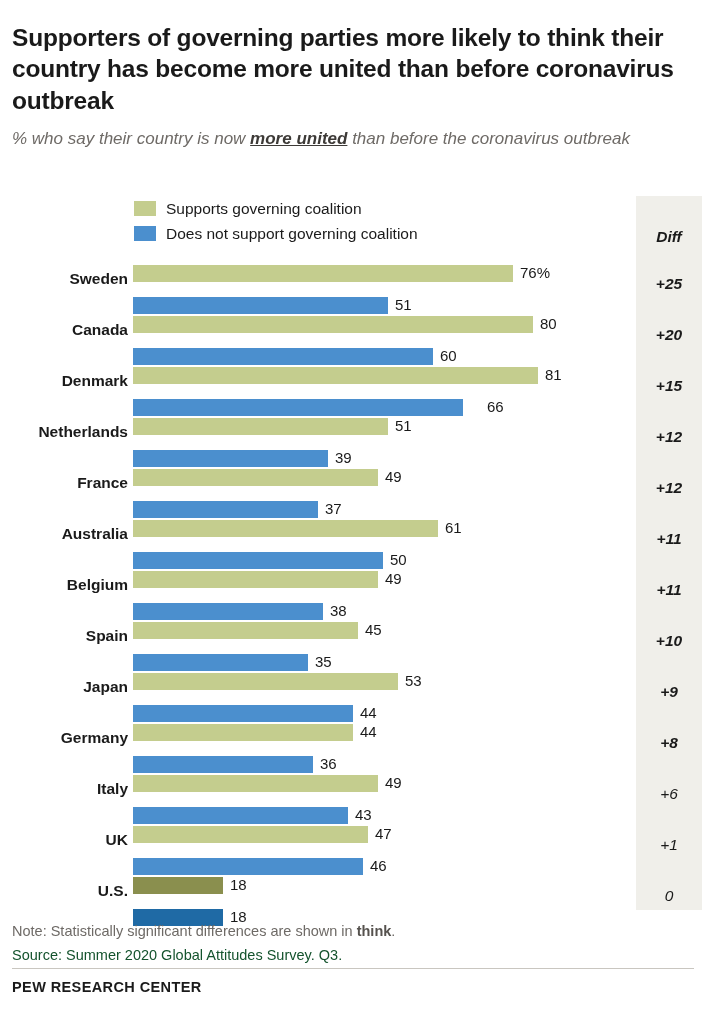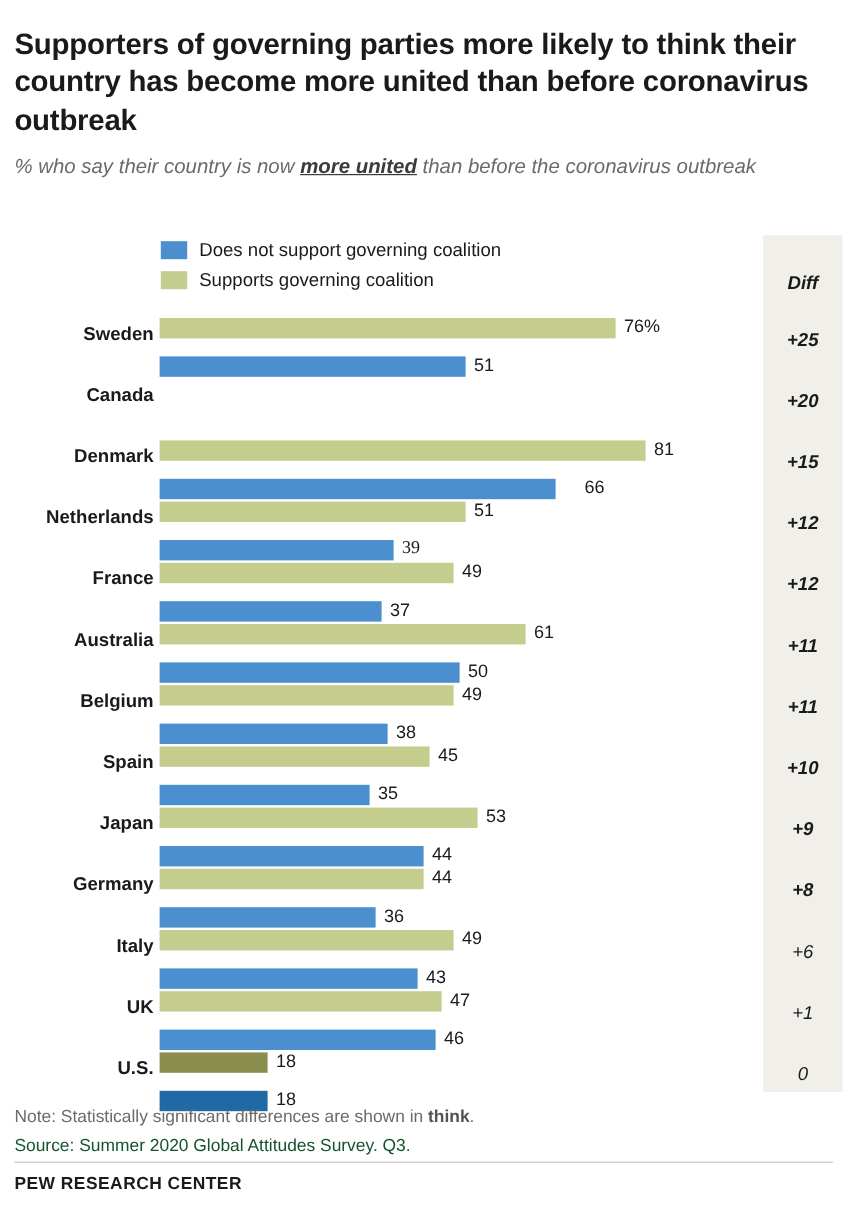--- a/index.html
+++ b/index.html
@@ -192,27 +192,27 @@
 <div id="page">
 
   <div class="title">Supporters of governing parties more likely to think their country has become more united than before coronavirus outbreak</div>
 
   <div class="subtitle">
     <span>% who say their country is now </span><span class="hl">more united</span><span> than before the coronavirus outbreak</span>
   </div>
 
   <div class="legend">
     <div class="legend-row">
+      <span class="legend-swatch" style="background:#c4cd8e"></span>
+      <span class="legend-label">Supports governing coalition</span>
+    </div>
+    <div class="legend-row">
       <span class="legend-swatch" style="background:#4b8fce"></span>
       <span class="legend-label">Does not support governing coalition</span>
     </div>
-    <div class="legend-row">
-      <span class="legend-swatch" style="background:#c4cd8e"></span>
-      <span class="legend-label">Supports governing coalition</span>
-    </div>
   </div>
 
   <div class="diff-panel"></div>
   <div class="diff-header">Diff</div>
 
   <div class="plot" id="plot">
       <div class="row">
         <div class="row-label">Sweden</div>
         <div class="bars">
           <div class="bar-line">
@@ -221,20 +221,30 @@
           </div>
           <div class="bar-line">
             <div class="bar" style="width: 255px; background: rgb(75, 143, 206);"></div>
             <span class="bar-value" style="left: 262px;">51</span>
           </div>
         </div>
         <div class="diff-cell bold">+25</div>
       </div>
       <div class="row">
         <div class="row-label">Canada</div>
+        <div class="bars">
+          <div class="bar-line">
+            <div class="bar" style="width: 400px; background: rgb(196, 205, 142);"></div>
+            <span class="bar-value" style="left: 407px;">80</span>
+          </div>
+          <div class="bar-line">
+            <div class="bar" style="width: 300px; background: rgb(75, 143, 206);"></div>
+            <span class="bar-value" style="left: 307px;">60</span>
+          </div>
+        </div>
         <div class="diff-cell bold">+20</div>
       </div>
       <div class="row">
         <div class="row-label">Denmark</div>
         <div class="bars">
           <div class="bar-line">
             <div class="bar" style="width: 405px; background: rgb(196, 205, 142);"></div>
             <span class="bar-value" style="left: 412px;">81</span>
           </div>
           <div class="bar-line">
@@ -246,21 +256,21 @@
       </div>
       <div class="row">
         <div class="row-label">Netherlands</div>
         <div class="bars">
           <div class="bar-line">
             <div class="bar" style="width: 255px; background: rgb(196, 205, 142);"></div>
             <span class="bar-value" style="left: 262px;">51</span>
           </div>
           <div class="bar-line">
             <div class="bar" style="width: 195px; background: rgb(75, 143, 206);"></div>
-            <span class="bar-value" style="left: 202px; font-family: Liberation Serif, serif;">39</span>
+            <span class="bar-value" style="left: 202px;">39</span>
           </div>
         </div>
         <div class="diff-cell bold">+12</div>
       </div>
       <div class="row">
         <div class="row-label">France</div>
         <div class="bars">
           <div class="bar-line">
             <div class="bar" style="width: 245px; background: rgb(196, 205, 142);"></div>
             <span class="bar-value" style="left: 252px;">49</span>

